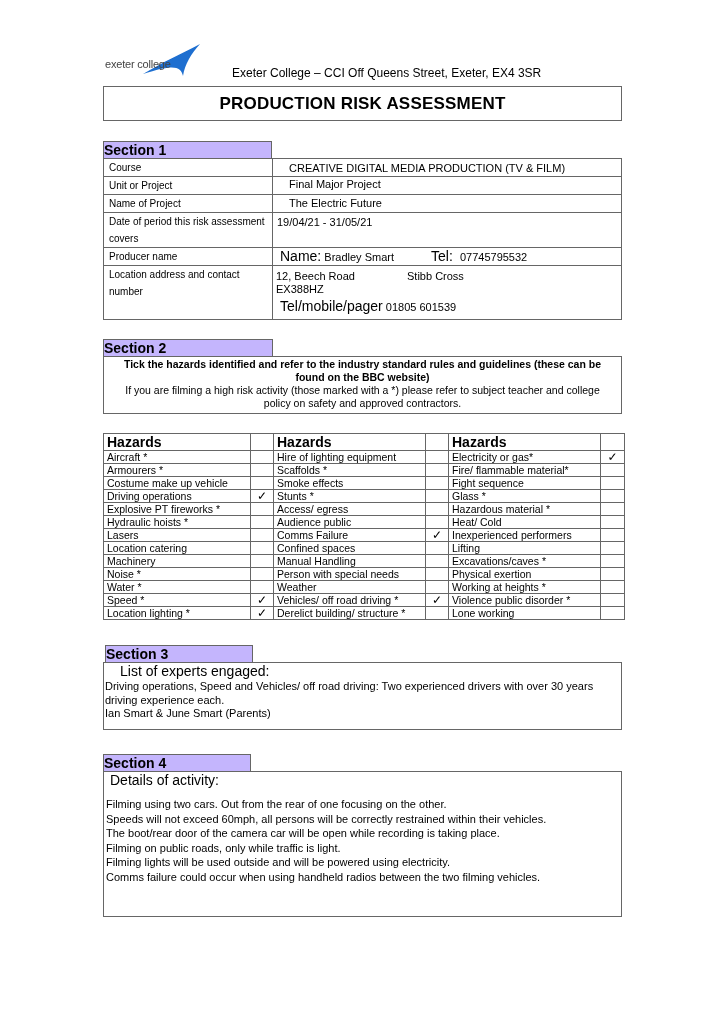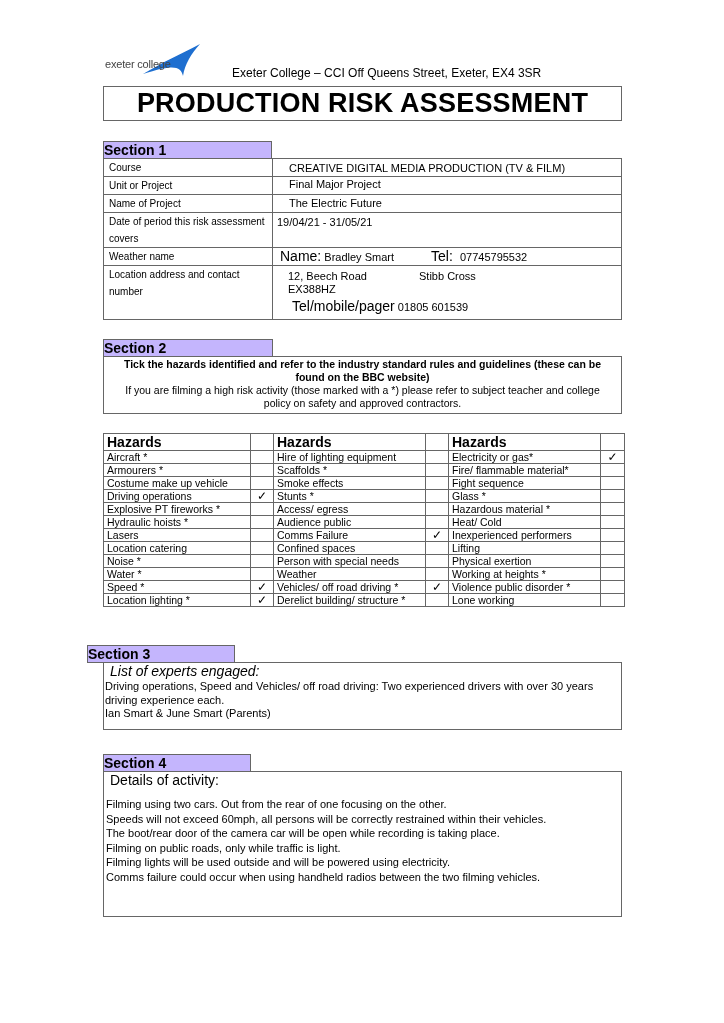--- a/index.html
+++ b/index.html
@@ -5,21 +5,21 @@
   * { box-sizing: border-box; margin: 0; padding: 0; }
   html, body { width: 724px; height: 1023px; background: #ffffff; overflow: hidden; }
   body { position: relative; font-family: "Liberation Sans", sans-serif; color: #000; }
 
   
   .logo { position: absolute; left: 103px; top: 40px; width: 100px; height: 40px; }
   .logo svg { position: absolute; left: 0; top: 0; }
   .logo-text { position: absolute; left: 2px; top: 18px; font-size: 11px; color: #444; letter-spacing: -0.2px; }
   .address { position: absolute; left: 232px; top: 66px; font-size: 12px; }
   .title-box { position: absolute; left: 103px; top: 86px; width: 519px; height: 35px; border: 1px solid #666; text-align: center; }
-  .title-box span { font-size: 27px; font-weight: bold; line-height: 33px; letter-spacing: 0.2px; }
+  .title-box span { font-size: 17px; font-weight: bold; line-height: 33px; letter-spacing: 0.2px; }
 
   
   .sec-tab { position: absolute; border: 1px solid #666; font-weight: bold; font-size: 14px; background: #c4b5fd; }
 
   
   .s1 { position: absolute; left: 103px; top: 158px; width: 519px; border-collapse: collapse; }
   .s1 td { border: 1px solid #666; vertical-align: top; }
   .s1 td.lbl { width: 169px; font-size: 10px; padding-left: 5px; line-height: 17px; }
   .s1 td.val { font-size: 11px; padding-left: 16px; }
   .big { font-size: 14px; }
@@ -68,31 +68,31 @@
   </tr>
   <tr style="height:17px;">
     <td class="lbl">Name of Project</td>
     <td class="val" style="padding-top:2px;">The Electric Future</td>
   </tr>
   <tr style="height:35px;">
     <td class="lbl">Date of period this risk assessment covers</td>
     <td class="val" style="padding-top:3px; padding-left:4px;">19/04/21 - 31/05/21</td>
   </tr>
   <tr style="height:17px;">
-    <td class="lbl">Weather name</td>
+    <td class="lbl">Producer name</td>
     <td class="val" style="padding-left:7px;">
       <span class="big">Name:</span>
       <span>Bradley Smart</span>
       <span class="big" style="margin-left:34px;">Tel:</span>
       <span style="margin-left:4px;">07745795532</span>
     </td>
   </tr>
   <tr style="height:54px;">
     <td class="lbl">Location address and contact number</td>
-    <td class="val" style="padding-left:15px; padding-top:4px; line-height:13px;">
+    <td class="val" style="padding-left:3px; padding-top:4px; line-height:13px;">
       <div>
         <span style="display:inline-block; width:131px;">12, Beech Road</span><span>Stibb Cross</span>
       </div>
       <div>EX388HZ</div>
       <div style="margin-top:2px; padding-left:4px; line-height:17px;">
         <span class="big">Tel/mobile/pager</span>
         <span>01805 601539</span>
       </div>
     </td>
   </tr>
@@ -181,20 +181,28 @@
       </tr>
       <tr>
         <td>Location catering</td>
         <td class="chk"></td>
         <td>Confined spaces</td>
         <td class="chk"></td>
         <td>Lifting</td>
         <td class="chk"></td>
       </tr>
       <tr>
+        <td>Machinery</td>
+        <td class="chk"></td>
+        <td>Manual Handling</td>
+        <td class="chk"></td>
+        <td>Excavations/caves *</td>
+        <td class="chk"></td>
+      </tr>
+      <tr>
         <td>Noise *</td>
         <td class="chk"></td>
         <td>Person with special needs</td>
         <td class="chk"></td>
         <td>Physical exertion</td>
         <td class="chk"></td>
       </tr>
       <tr>
         <td>Water *</td>
         <td class="chk"></td>
@@ -215,23 +223,23 @@
         <td>Location lighting *</td>
         <td class="chk"><span>✓</span></td>
         <td>Derelict building/ structure *</td>
         <td class="chk"></td>
         <td>Lone working</td>
         <td class="chk"></td>
       </tr>
     </tbody>
 </table>
 
-<div class="sec-tab" style="left:87px; top:645px; width:148px; height:18px; line-height:16px;">Section 3</div>
+<div class="sec-tab" style="left:105px; top:645px; width:148px; height:18px; line-height:16px;">Section 3</div>
 <div class="s3-box">
-  <div class="sub-head" style="padding-left:5px;font-style:italic;">List of experts engaged:</div>
+  <div class="sub-head" style="padding-left:15px;">List of experts engaged:</div>
   <div class="para">Driving operations, Speed and Vehicles/ off road driving: Two experienced drivers with over 30 years driving experience each.</div>
   <div class="para">Ian Smart &amp; June Smart (Parents)</div>
 </div>
 
 <div class="sec-tab" style="left:103px; top:754px; width:148px; height:18px; line-height:16px;">Section 4</div>
 <div class="s4-box">
   <div class="sub-head" style="padding-left:4px;">Details of activity:</div>
   <div class="para">
     <div>Filming using two cars. Out from the rear of one focusing on the other.</div>
     <div>Speeds will not exceed 60mph, all persons will be correctly restrained within their vehicles.</div>

